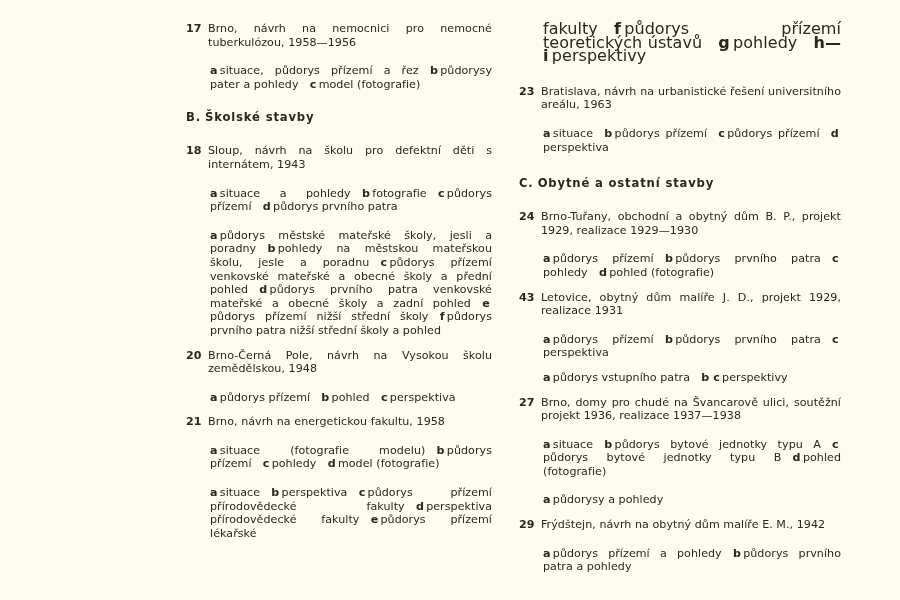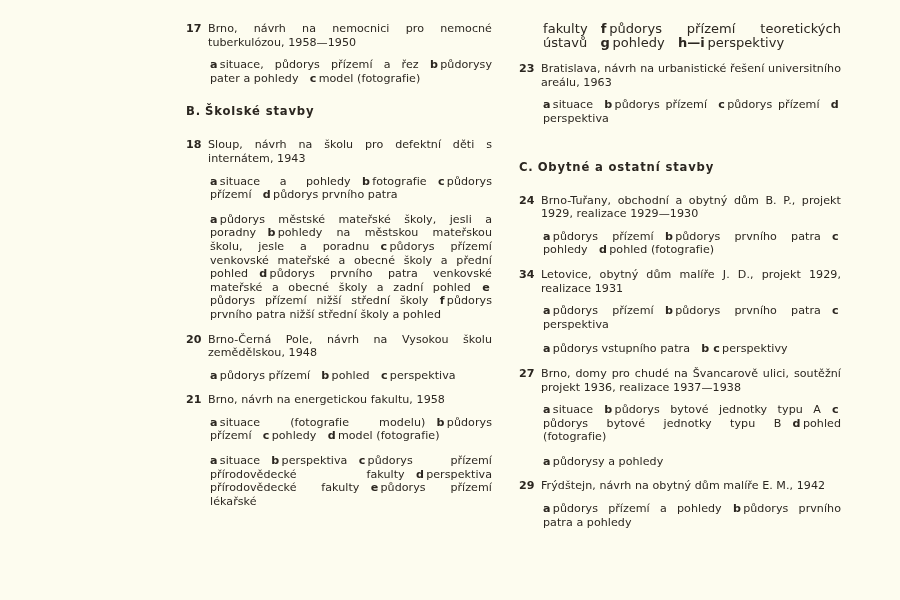--- a/index.html
+++ b/index.html
@@ -46,64 +46,64 @@
     left: 0;
     top: 0;
     font-weight: bold;
     font-size: 11.1px;
     line-height: 13.6px;
   }
   .entry-sub {
     padding-left: 24px;
     font-size: 11.1px;
     line-height: 13.6px;
-    margin-top: 9px;
+    margin-top: 15px;
     text-align: justify;
     text-align-last: left;
     letter-spacing: 0.05px;
   }
   .entry-sub.tight { margin-top: 8px; }
   .entry-sub b { font-weight: bold; }
 
   
   .continuation {
     padding-left: 24px;
-    font-size: 13px;
+    font-size: 16px;
     line-height: 13.6px;
     text-align: justify;
     text-align-last: left;
     letter-spacing: 0.05px;
-    margin-bottom: 13px;
+    margin-bottom: 22px;
   }
   .continuation b { font-weight: bold; }
 
   
   .section-heading {
     font-size: 11.6px;
     font-weight: bold;
     letter-spacing: 0.85px;
     line-height: 14px;
     margin-top: 19px;
     margin-bottom: 20px;
   }
   .section-heading .sec-letter { margin-right: 4px; }
 
-  .spacer-top { margin-top: 34px; }
+  .spacer-top { margin-top: 22px; }
 </style>
 </head>
 <body>
 
 <div class="page">
 
   <div class="col col-left">
 
     <div class="entry">
       <div class="entry-title">
         <span class="entry-num">17</span>
-        <span>Brno, návrh na nemocnici pro nemocné tuberkulózou, 1958—1950</span>
+        <span>Brno, návrh na nemocnici pro nemocné tuberkulózou, 1958—1956</span>
       </div>
       <div class="entry-sub"><b>a</b> <span>situace, půdorys přízemí a řez</span>  <b>b</b> <span>půdorysy pater a pohledy</span>  <b>c</b> <span>model (fotografie)</span></div>
     </div>
 
     <div class="section-heading">
       <span class="sec-letter">B.</span><span>Školské stavby</span>
     </div>
 
     <div class="entry">
       <div class="entry-title">
@@ -158,21 +158,21 @@
     <div class="entry">
       <div class="entry-title">
         <span class="entry-num">24</span>
         <span>Brno-Tuřany, obchodní a obytný dům B. P., projekt 1929, realizace 1929—1930</span>
       </div>
       <div class="entry-sub"><b>a</b> <span>půdorys přízemí</span>  <b>b</b> <span>půdorys prvního patra</span>  <b>c</b> <span>pohledy</span>  <b>d</b> <span>pohled (fotografie)</span></div>
     </div>
 
     <div class="entry">
       <div class="entry-title">
-        <span class="entry-num">34</span>
+        <span class="entry-num">43</span>
         <span>Letovice, obytný dům malíře J. D., projekt 1929, realizace 1931</span>
       </div>
       <div class="entry-sub"><b>a</b> <span>půdorys přízemí</span>  <b>b</b> <span>půdorys prvního patra</span>  <b>c</b> <span>perspektiva</span></div>
     </div>
 
     <div class="entry">
       <div class="entry-sub tight"><b>a</b> <span>půdorys vstupního patra</span>  <b>b c</b> <span>perspektivy</span></div>
     </div>
 
     <div class="entry">

